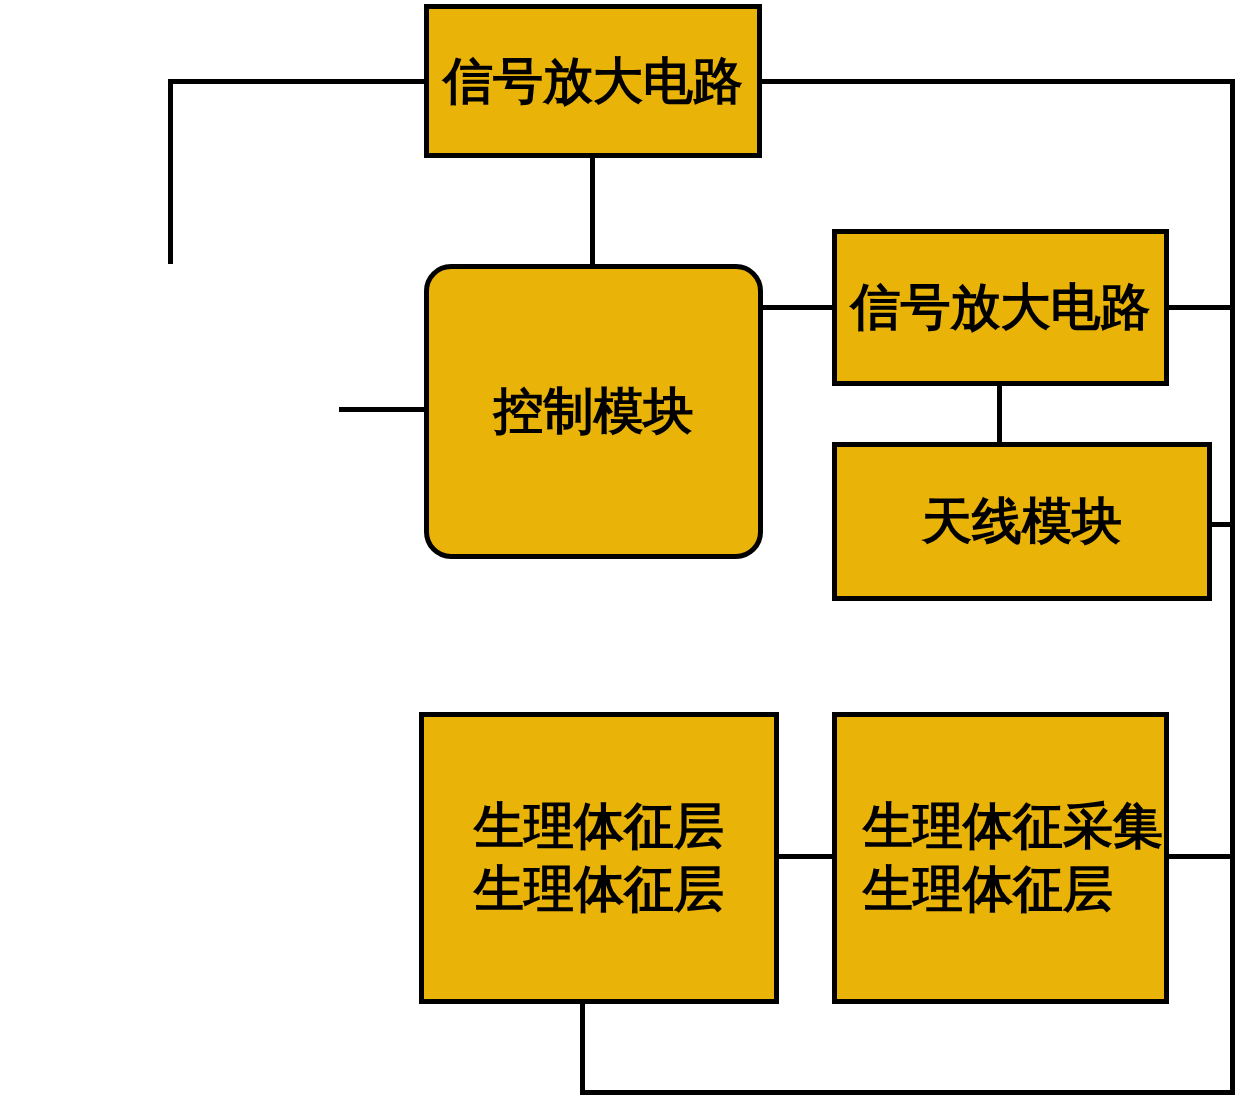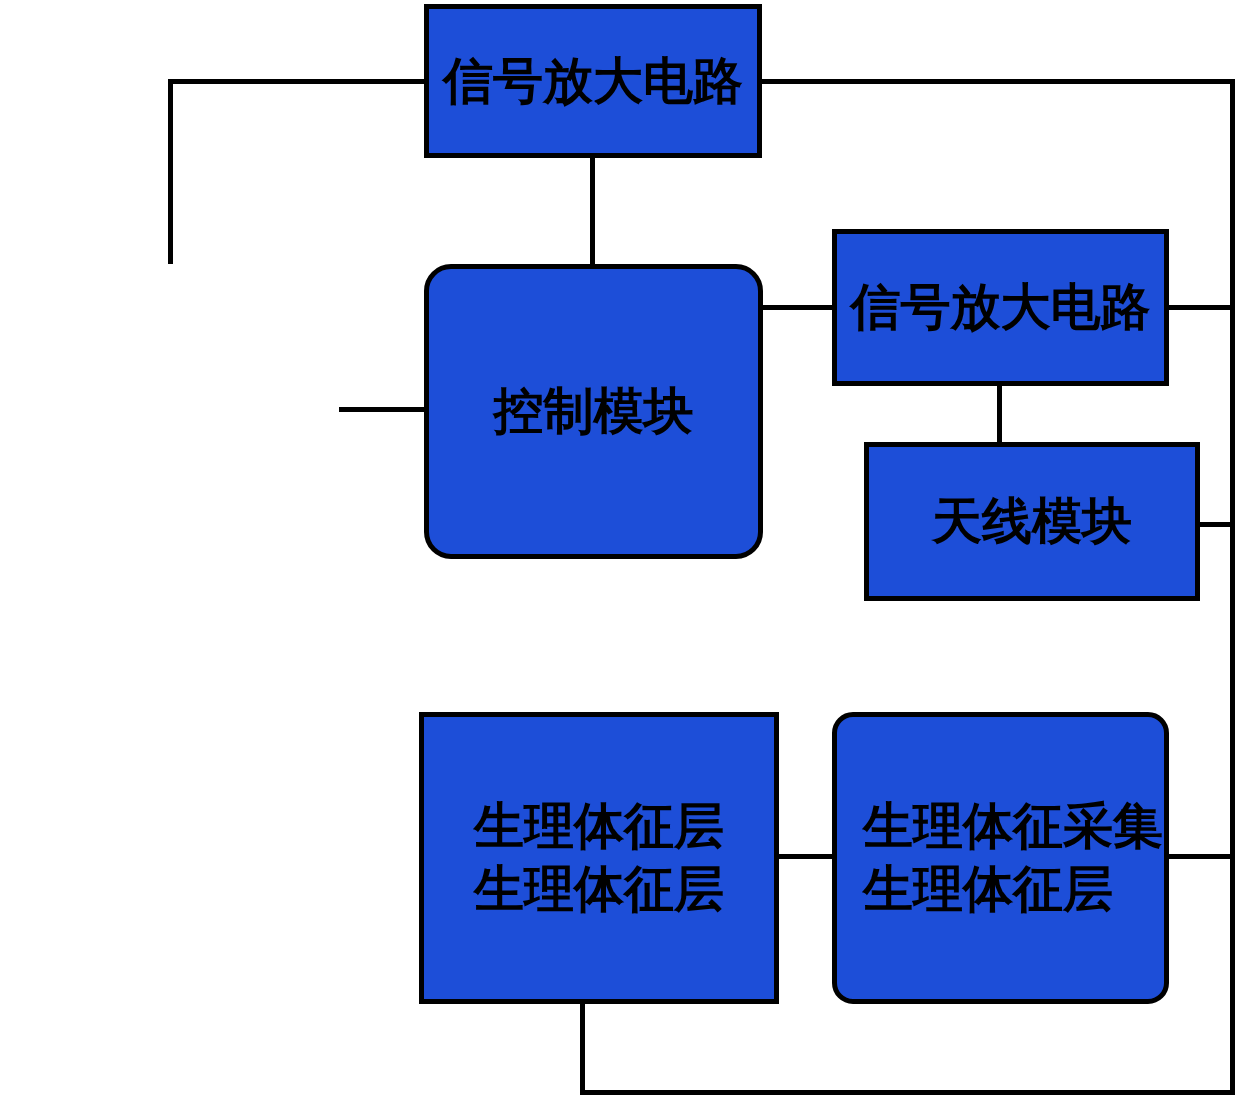--- a/index.html
+++ b/index.html
@@ -8,42 +8,42 @@
     position: relative;
     width: 1240px;
     height: 1098px;
     background: #ffffff;
     font-family: "Liberation Serif", "DejaVu Serif", serif;
     overflow: hidden;
   }
   .box {
     position: absolute;
     border: 5px solid #000000;
-    background: #1d4ed8;
+    background: #eab308;
     display: flex;
     flex-direction: column;
     align-items: center;
     justify-content: center;
     color: #000000;
     font-weight: bold;
     font-size: 50px;
     line-height: 63px;
     text-align: center;
     white-space: nowrap;
   }
   .line { position: absolute; background: #000000; }
 
   
   #box-amp-top    { left: 424px; top: 4px;   width: 338px; height: 154px; }
   #box-analysis   { left: 5px;   top: 264px; width: 334px; height: 297px; }
   #box-control    { left: 424px; top: 264px; width: 339px; height: 295px; border-radius: 27px; }
   #box-amp-right  { left: 832px; top: 229px; width: 337px; height: 157px; }
-  #box-antenna    { left: 864px; top: 442px; width: 336px; height: 159px; }
+  #box-antenna    { left: 832px; top: 442px; width: 380px; height: 159px; }
   #box-sensor     { left: 419px; top: 712px; width: 360px; height: 292px; }
-  #box-collector  { left: 832px; top: 712px; width: 337px; height: 292px; border-radius: 21px; }
+  #box-collector  { left: 832px; top: 712px; width: 337px; height: 292px; }
   #box-collector .text-block { text-align: left; align-self: flex-start; padding-left: 26px; }
 
   
   #l-top-left-h        { left: 168px;  top: 79px;   width: 256px;  height: 5px; }
   #l-top-left-v        { left: 168px;  top: 79px;   width: 5px;    height: 185px; }
   #l-amp-control-v     { left: 590px;  top: 158px;  width: 5px;    height: 106px; }
   #l-top-right-h       { left: 762px;  top: 79px;   width: 473px;  height: 5px; }
   #l-right-bus-v       { left: 1230px; top: 79px;   width: 5px;    height: 1016px; }
   #l-analysis-control  { left: 339px;  top: 407px;  width: 85px;   height: 5px; }
   #l-control-amp       { left: 763px;  top: 305px;  width: 69px;   height: 5px; }

